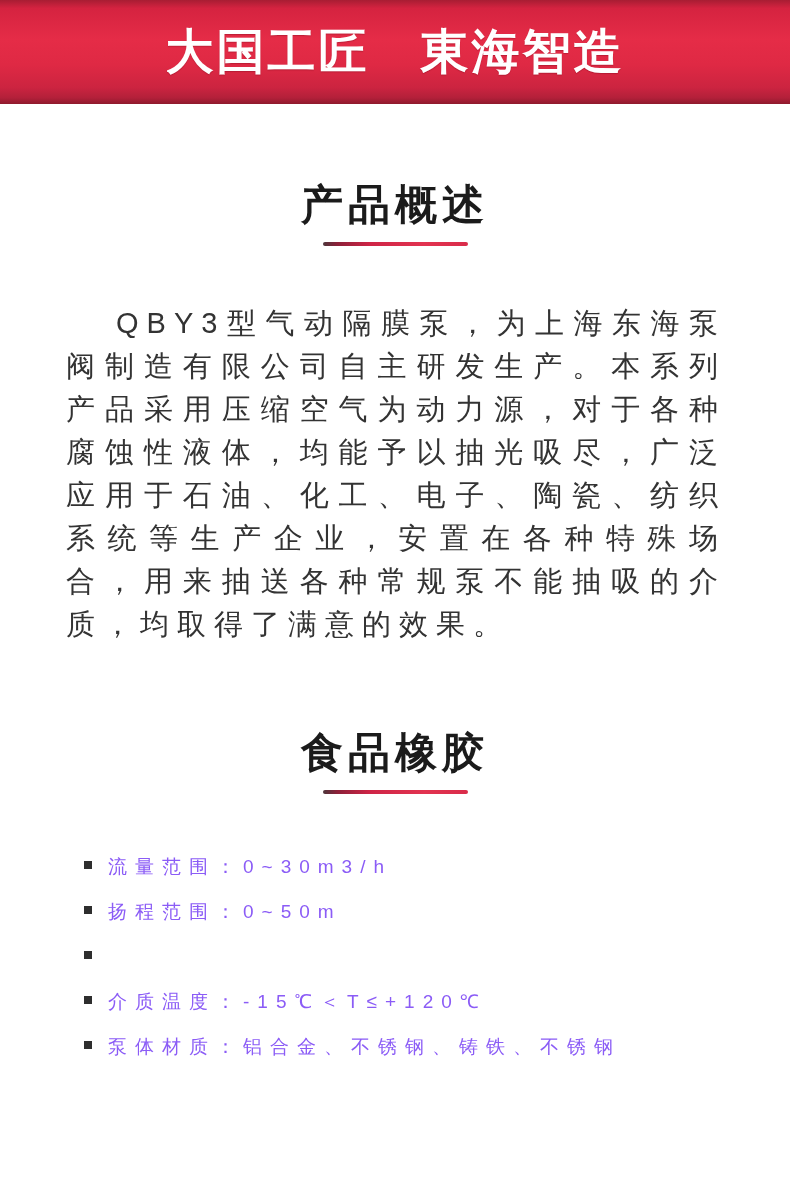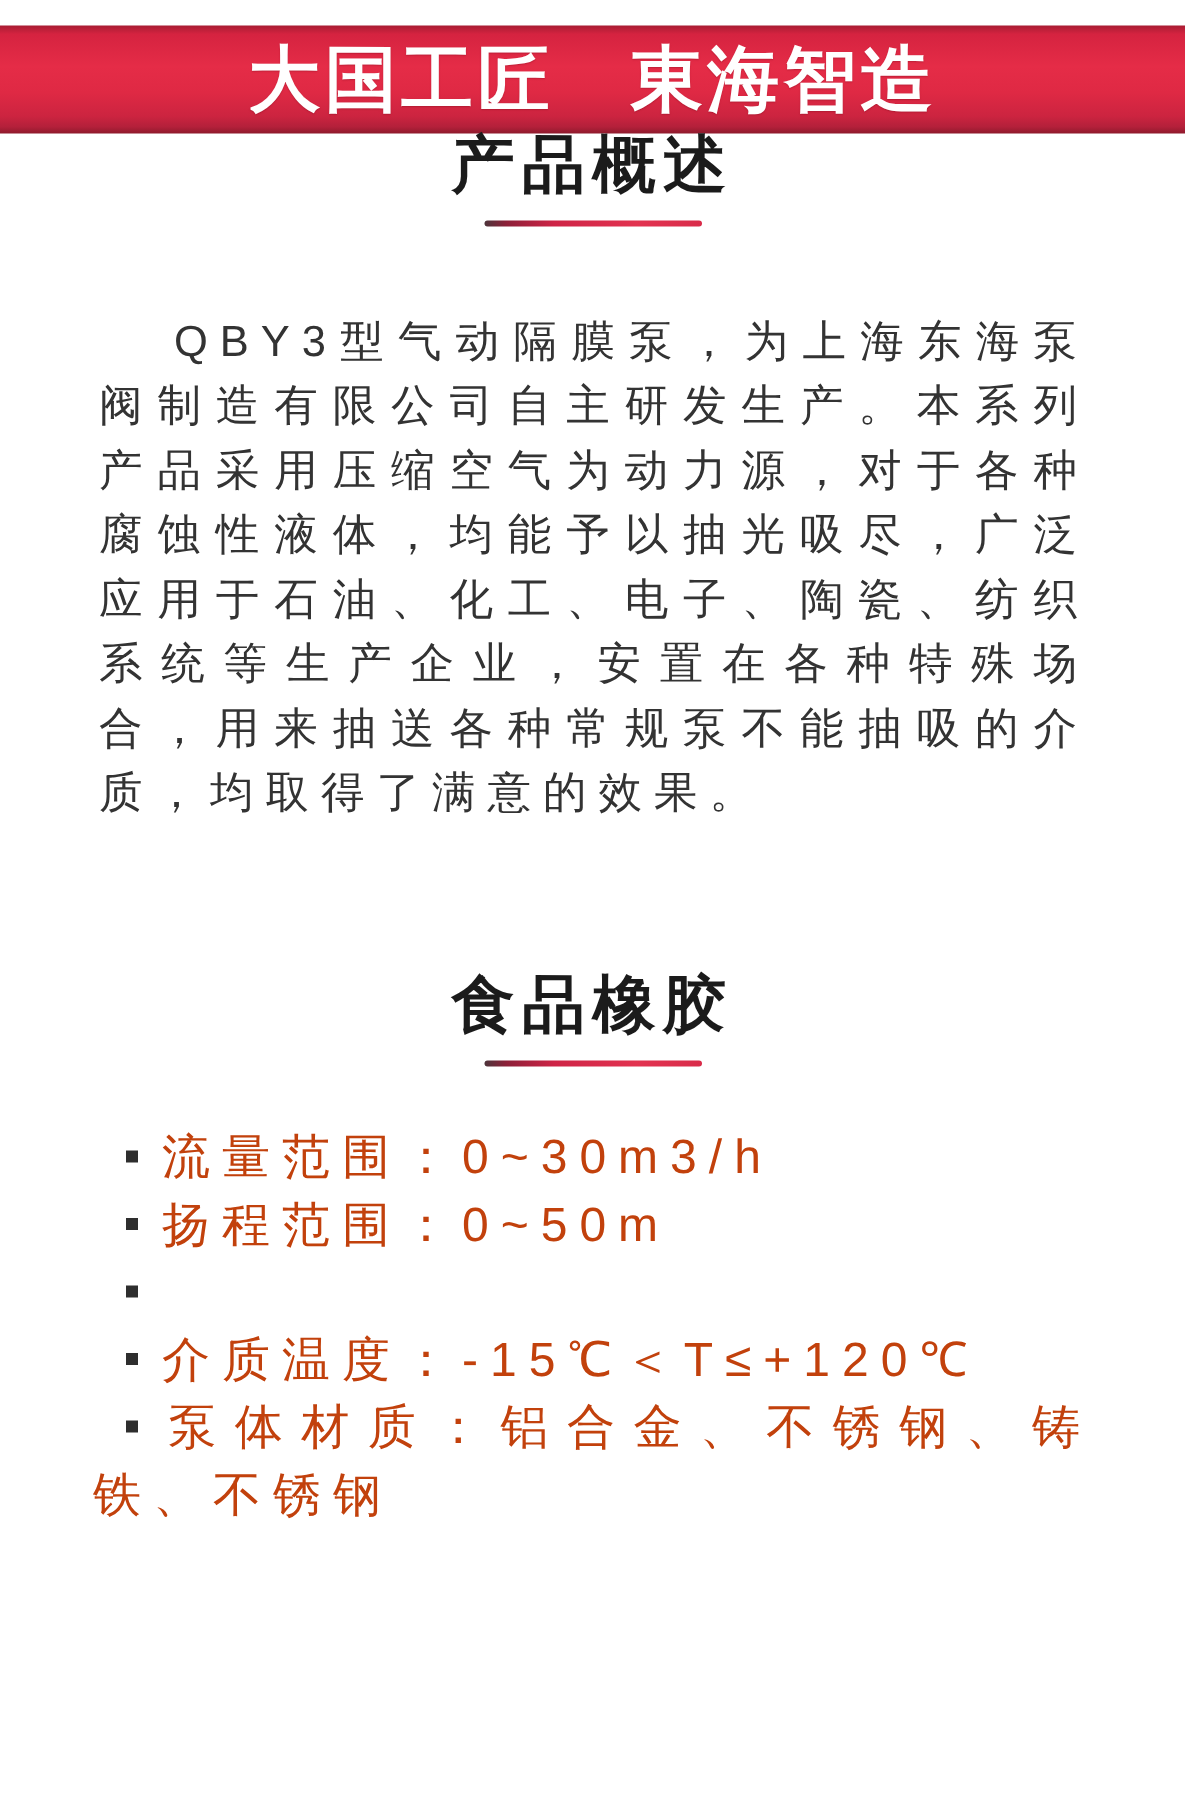--- a/index.html
+++ b/index.html
@@ -14,44 +14,43 @@
     font-family: "Liberation Sans", sans-serif;
   }
   .page {
     width: 790px;
     height: 1203px;
     position: relative;
   }
   
   .banner {
     width: 790px;
-    height: 72px;
+    height: 104px;
     background: linear-gradient(180deg,
       #a81d33 0%,
       #d52340 8%,
       #e52c47 38%,
       #df2944 62%,
       #cc2440 84%,
       #b3203a 94%,
       #8e1a2c 100%);
     display: flex;
     align-items: center;
     justify-content: center;
-    margin-top: 17px;
   }
   .banner-title {
     color: #ffffff;
     font-size: 48px;
     font-weight: 700;
     letter-spacing: 3px;
     white-space: nowrap;
     text-shadow: 0 1px 1px rgba(120, 10, 25, 0.35);
   }
   
-  .section-overview   { }
+  .section-overview   { padding-top: 80px; }
   .section-conditions { padding-top: 86px; }
   .section-heading {
     margin: 0;
     font-size: 42px;
     line-height: 1;
     font-weight: 700;
     color: #1b1b1b;
     letter-spacing: 5px;
     text-align: center;
   }
@@ -62,35 +61,35 @@
     border-radius: 2px;
     background: linear-gradient(90deg,
       #4d353b 0%,
       #8c2038 10%,
       #ce2446 32%,
       #e23350 70%,
       #d92c4a 100%);
   }
   
   .overview-paragraph {
-    margin: 56px 64px 12px 66px;
+    margin: 56px 64px 0 66px;
     font-size: 29px;
     line-height: 43px;
     color: #333333;
     letter-spacing: 8px;
     text-align: justify;
     text-justify: inter-character;
     text-indent: 50px;
   }
   
   .conditions-list {
-    margin: 38px 62px 0 62px;
-    font-size: 32px;
+    margin: 50px 62px 0 62px;
+    font-size: 19px;
     line-height: 45px;
-    color: #c2410c;
+    color: #8b5cf6;
     letter-spacing: 8px;
     text-align: justify;
     text-justify: inter-character;
   }
   .list-item { margin: 0; }
   .bullet {
     display: inline-block;
     width: 8px;
     height: 8px;
     background: #2e2e2e;

